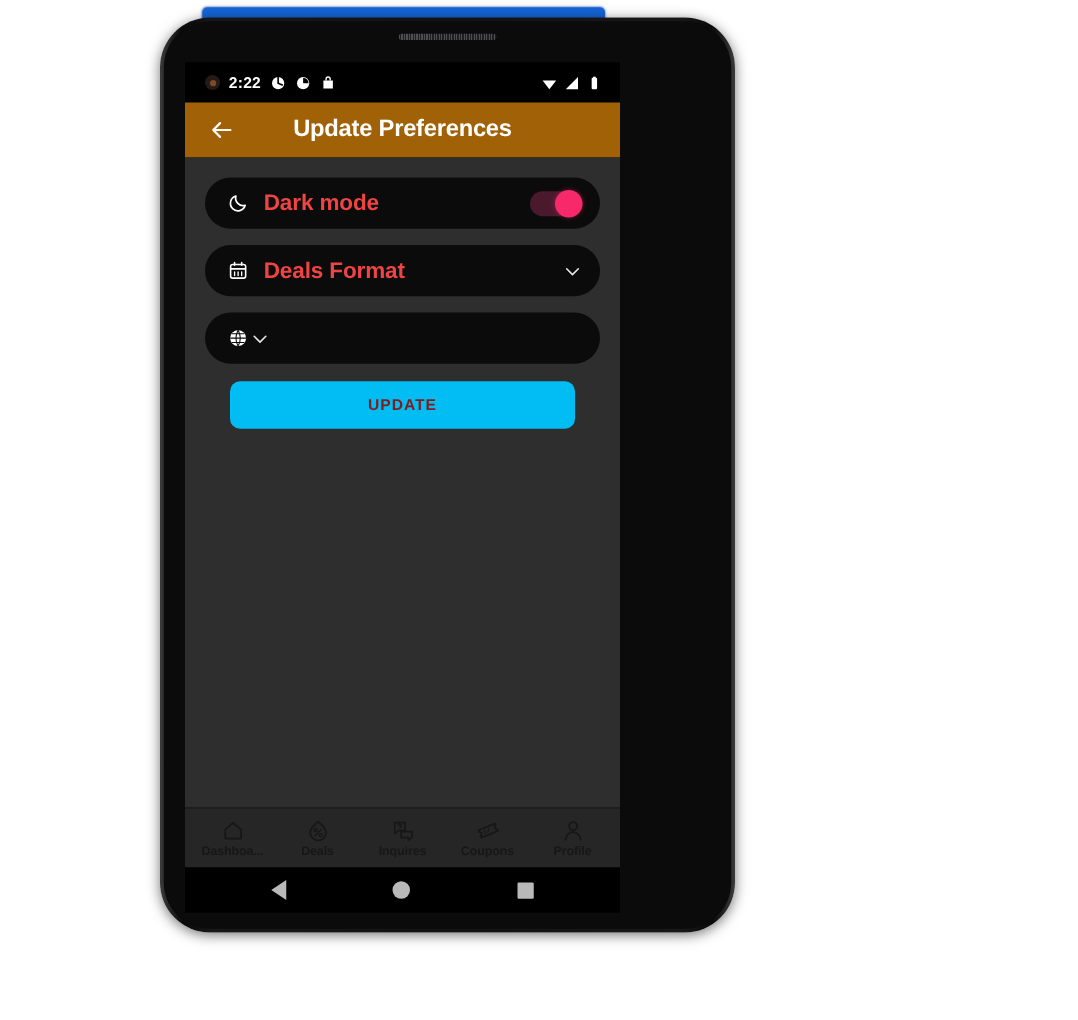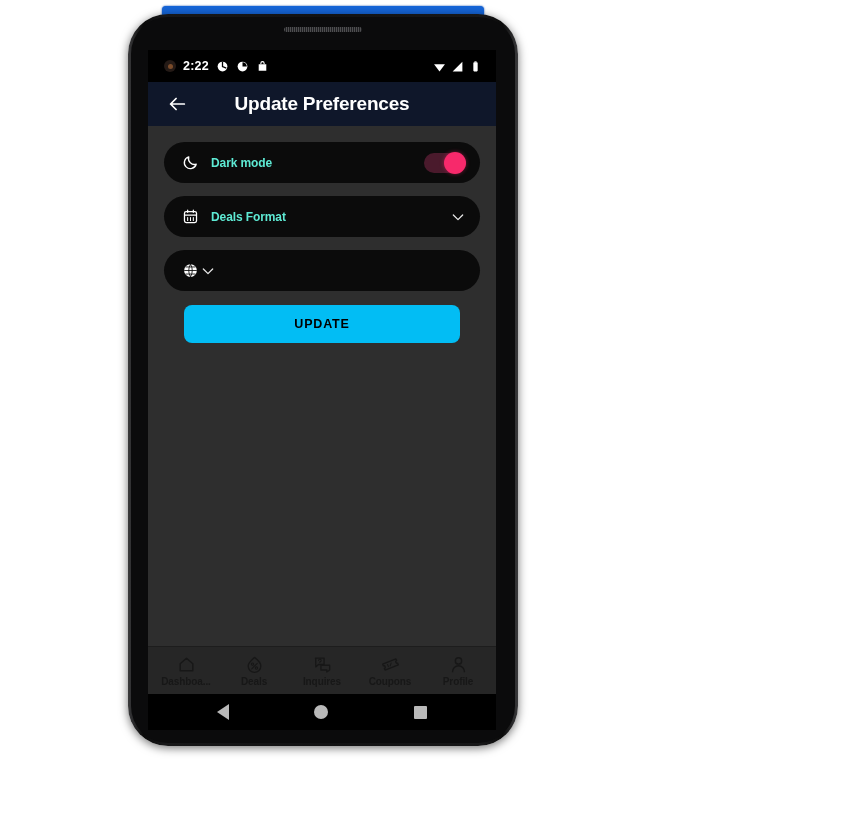--- a/index.html
+++ b/index.html
@@ -32,21 +32,21 @@
     height: 11px;
     background: #1565d8;
     border-radius: 4px 4px 0 0;
     box-shadow: 0 0 2px #0d4bb0;
   }
 
   .phone-body {
     position: absolute;
     left: 0px;
     top: 8px;
-    width: 390px;
+    width: 460px;
     height: 732px;
     border-radius: 40px;
     background: linear-gradient(90deg,#3a3a3c 0%, #0a0a0a 4%, #171718 9%, #121213 50%, #171718 91%, #0a0a0a 96%, #3a3a3c 100%);
     box-shadow: 0 2px 10px rgba(0,0,0,0.55);
     overflow: hidden;
   }
 
   .phone-inner-edge {
     position: absolute;
     left: 3px;
@@ -123,21 +123,21 @@
   .sicon { width: 13px; height: 13px; display:block; }
   .status-right {
     display: flex;
     align-items: center;
     gap: 5px;
   }
 
   
   .app-bar {
     flex: 0 0 44px;
-    background: #0f172a;
+    background: #a16207;
     display: flex;
     align-items: center;
     padding: 0 16px;
   }
   .back-btn {
     width: 26px;
     height: 26px;
     display: flex;
     align-items: center;
     justify-content: center;
@@ -178,22 +178,22 @@
 
   .row-icon {
     width: 20px;
     height: 20px;
     flex: 0 0 20px;
     display: flex;
     align-items: center;
     justify-content: center;
   }
   .row-label {
-    color: #5eead4;
-    font-size: 12px;
+    color: #ef4444;
+    font-size: 18px;
     font-weight: 700;
     letter-spacing: -0.1px;
     margin-left: 11px;
     flex: 1;
     font-family: "Liberation Sans", sans-serif;
   }
 
   
   .toggle {
     width: 42px;
@@ -218,21 +218,21 @@
   .chevron { width: 16px; height: 16px; flex: 0 0 16px; }
 
   
   .update-wrap { padding-top: 14px; display: flex; justify-content: center; }
   .update-btn {
     width: 276px;
     height: 38px;
     background: #02bdf4;
     border: none;
     border-radius: 8px;
-    color: #000000;
+    color: #7f1d1d;
     font-size: 12.5px;
     font-weight: 700;
     letter-spacing: 0.8px;
     cursor: pointer;
     font-family: "Liberation Sans", sans-serif;
   }
 
   .spacer { flex: 1; }
 
   

